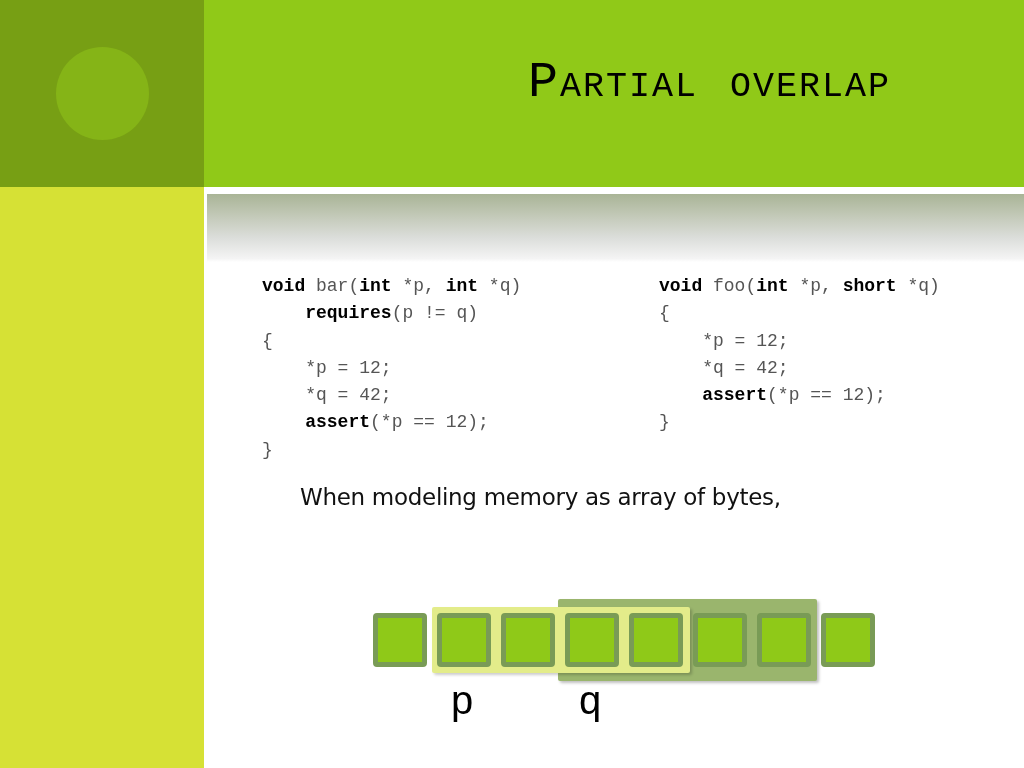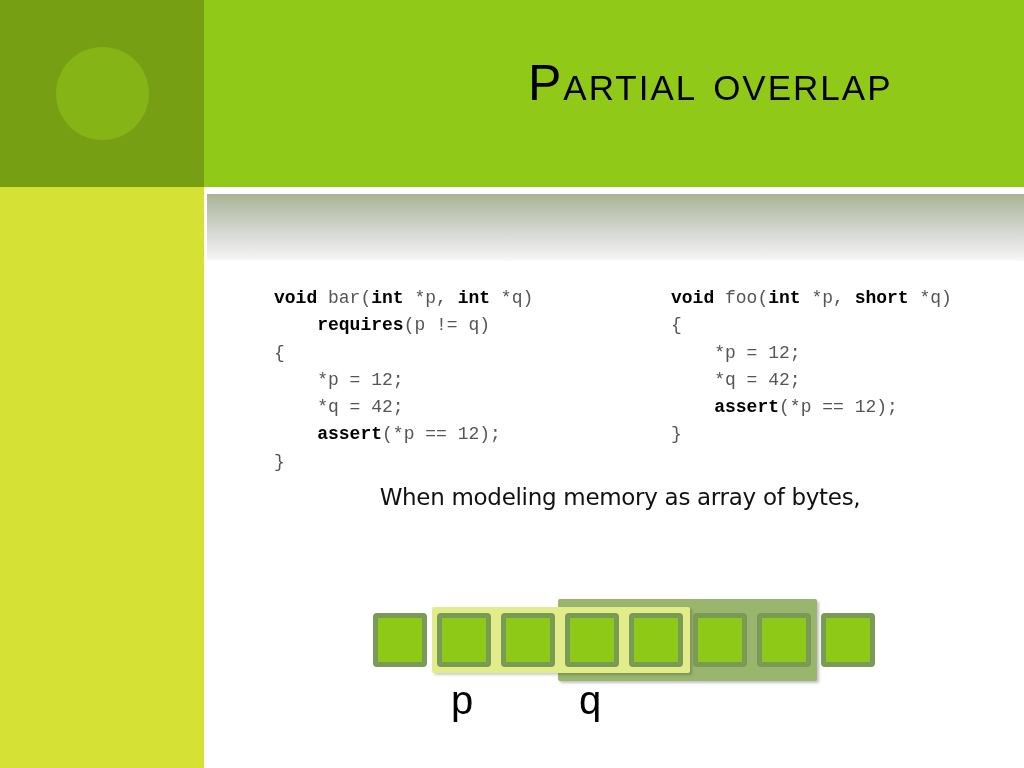--- a/index.html
+++ b/index.html
@@ -6,30 +6,30 @@
     body { width: 1024px; height: 768px; position: relative; overflow: hidden; background: #ffffff; font-family: "Liberation Sans", sans-serif; }
 
     .corner-block { position: absolute; left: 0; top: 0; width: 204px; height: 187px; background: #779f14; }
     .corner-circle { position: absolute; left: 56px; top: 47px; width: 93px; height: 93px; border-radius: 50%; background: #85b417; }
     .left-bar { position: absolute; left: 0; top: 187px; width: 204px; height: 581px; background: #d6e135; }
     .title-band { position: absolute; left: 204px; top: 0; width: 820px; height: 187px; background: #90c918; }
     .band-separator { position: absolute; left: 204px; top: 187px; width: 820px; height: 6px; background: #ffffff; }
     .gradient-band { position: absolute; left: 207px; top: 194px; width: 817px; height: 68px;
       background: linear-gradient(to bottom, #a9b496 0%, #c5cbbb 35%, #dcdedb 65%, #f4f4f4 95%, #ffffff 100%); }
 
-    .slide-title { position: absolute; left: 528px; top: 58px; font-family: Liberation Sans, sans-serif; font-variant: small-caps;
+    .slide-title { position: absolute; left: 528px; top: 58px; font-family: Liberation Mono, monospace; font-variant: small-caps;
       font-size: 50px; color: #000; letter-spacing: 2px; line-height: 1; white-space: nowrap; }
 
-    .code-block { position: absolute; font-family: "Liberation Mono", monospace; font-size: 18px; line-height: 27.3px; color: #555; white-space: pre; margin: 16px; }
+    .code-block { position: absolute; font-family: "Liberation Mono", monospace; font-size: 18px; line-height: 27.3px; color: #555; white-space: pre; margin: 4px; }
     .code-block .line { display: block; height: 27.3px; }
     .kw { font-weight: bold; color: #000; }
     .code-left { left: 258px; top: 269px; }
     .code-right { left: 655px; top: 269px; }
 
-    .caption { position: absolute; left: 300px; top: 478px; width: 640px; text-align: center; font-family: "DejaVu Sans", sans-serif;
+    .caption { position: absolute; left: 300px; top: 478px; width: 640px; font-family: "DejaVu Sans", sans-serif;
       font-size: 23px; line-height: 38px; color: #111; letter-spacing: -0.3px; }
 
     .region { position: absolute; }
     .region-q { left: 558px; top: 599px; width: 259px; height: 82px; background: #9ab56d; border-radius: 2px; box-shadow: 2px 2px 3px rgba(0,0,0,0.25); }
     .region-p { left: 432px; top: 607px; width: 258px; height: 66px; background: #e3ec8a; border-radius: 2px; box-shadow: 2px 2px 3px rgba(0,0,0,0.2); }
     .byte-cell { position: absolute; top: 613px; width: 54px; height: 54px; box-sizing: border-box; background: #8fc918; border: 5px solid #799b56; border-radius: 4px; }
 
     .ptr-label { position: absolute; top: 680px; font-family: "Liberation Sans", sans-serif; font-size: 40px; color: #000; line-height: 1; }
   </style>
 </head>

